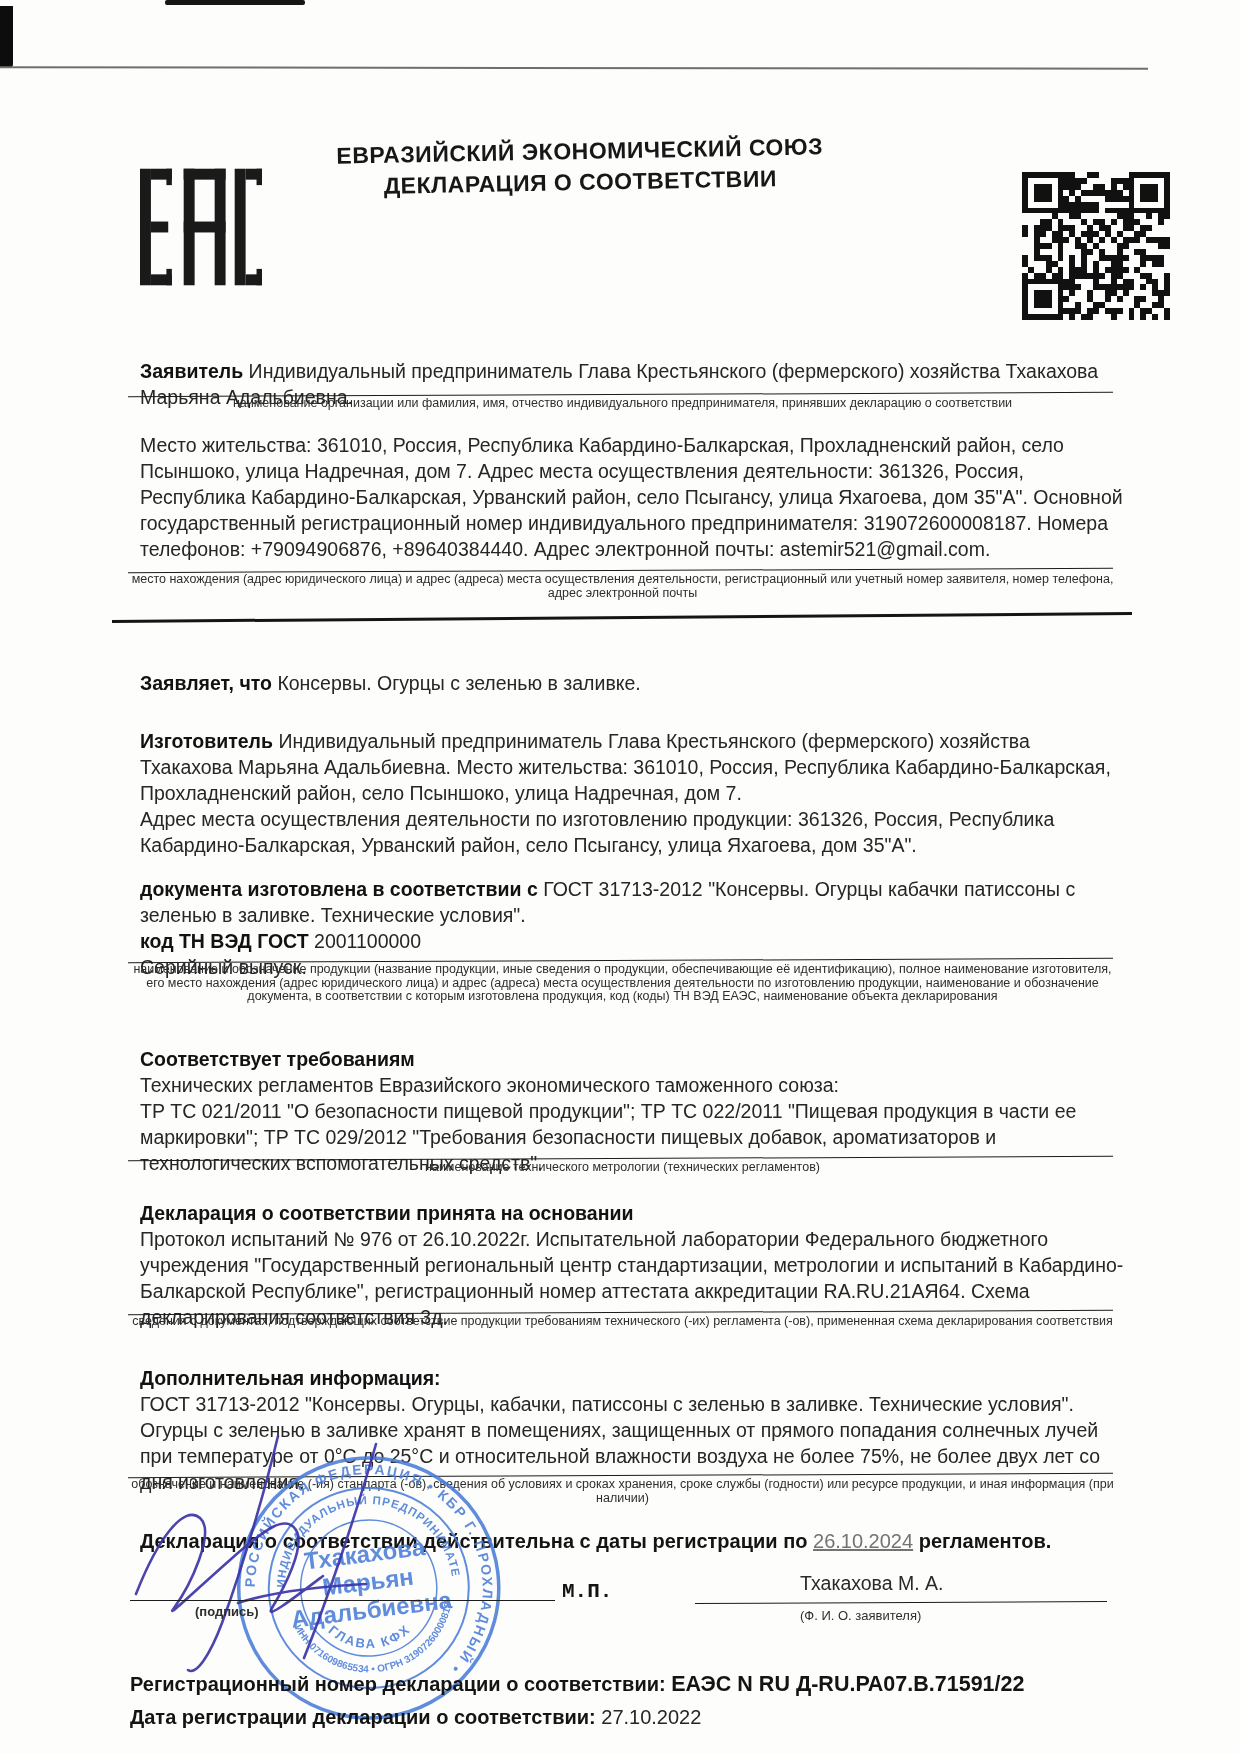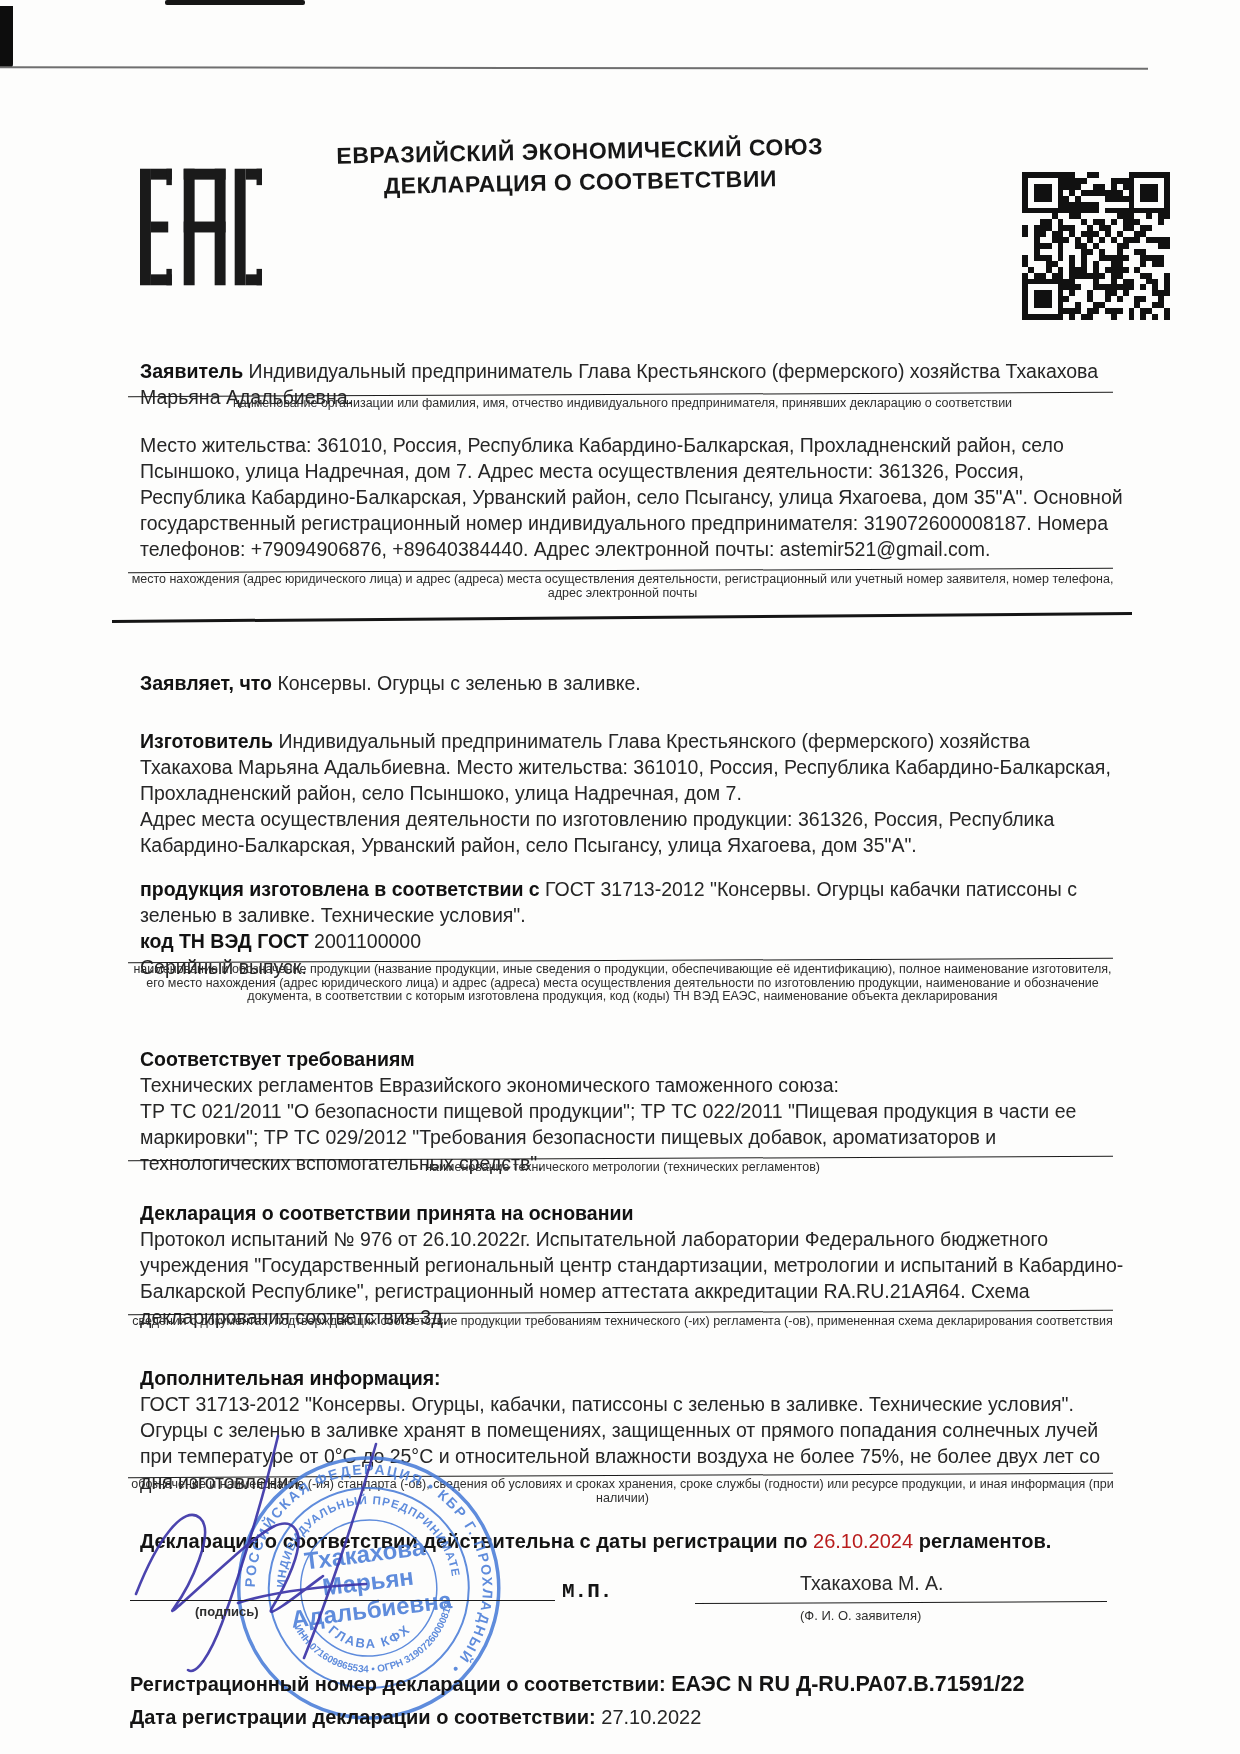--- a/index.html
+++ b/index.html
@@ -23,21 +23,21 @@
   .bigrule{left:112px;width:1020px;border-top:3px solid #151515;transform:rotate(-.45deg);}
   .cap{left:130px;width:985px;text-align:center;font-size:12.5px;line-height:13.5px;color:#2e2e2e;}
   .sigline{border-top:1.6px solid #1c1c1c;}
   .small{font-size:13px;color:#2e2e2e;}
   .mp{font-size:21px;font-weight:bold;color:#141414;}
   .name{font-size:19.5px;color:#2a2a2a;}
   .reg{left:130px;width:1080px;font-size:20px;font-weight:bold;color:#141414;}
   .reg .val{font-size:21.5px;}
   .reg .plain{font-weight:normal;color:#262626;}
   .validity{font-weight:bold;font-size:20px;color:#141414;}
-  .validity .plain{font-weight:normal;color:#b91c1c;}
+  .validity .plain{font-weight:normal;color:#737373;text-decoration:underline;}
   .stamp{left:233px;top:1452px;opacity:.88;transform:rotate(-7deg);}
   .sig-svg{left:118px;top:1418px;}
 </style>
 </head>
 <body>
 
 <div class="page">
 
   <div class="abs corner-mark"></div>
   <div class="abs top-smudge"></div>
@@ -334,21 +334,21 @@
   <div class="abs rule" style="top:570px"></div>
   <div class="abs cap" style="top:573px">место нахождения (адрес юридического лица) и адрес (адреса) места осуществления деятельности, регистрационный или учетный номер заявителя, номер телефона, адрес электронной почты</div>
 
   <div class="abs bigrule" style="top:616px"></div>
 
   <p class="abs para" style="top:650px"><b>Заявляет, что</b> <span>Консервы. Огурцы с зеленью в заливке.</span></p>
 
   <p class="abs para pre" style="top:708px"><b>Изготовитель</b> <span>Индивидуальный предприниматель Глава Крестьянского (фермерского) хозяйства Тхакахова Марьяна Адальбиевна. Место жительства: 361010, Россия, Республика Кабардино-Балкарская, Прохладненский район, село Псыншоко, улица Надречная, дом 7.
 Адрес места осуществления деятельности по изготовлению продукции: 361326, Россия, Республика Кабардино-Балкарская, Урванский район, село Псыгансу, улица Яхагоева, дом 35"А".</span></p>
 
-  <p class="abs para" style="top:856px"><b>продукция изготовлена в соответствии с</b> <span>ГОСТ 31713-2012 "Консервы. Огурцы кабачки патиссоны с зеленью в заливке. Технические условия".</span><br>
+  <p class="abs para" style="top:856px"><b>документа изготовлена в соответствии с</b> <span>ГОСТ 31713-2012 "Консервы. Огурцы кабачки патиссоны с зеленью в заливке. Технические условия".</span><br>
     <b>код ТН ВЭД ГОСТ</b> <span>2001100000</span><br>
     <span>Серийный выпуск.</span></p>
   <div class="abs rule" style="top:960px"></div>
   <div class="abs cap" style="top:963px">наименование и обозначение продукции (название продукции, иные сведения о продукции, обеспечивающие её идентификацию), полное наименование изготовителя, его место нахождения (адрес юридического лица) и адрес (адреса) места осуществления деятельности по изготовлению продукции, наименование и обозначение документа, в соответствии с которым изготовлена продукция, код (коды) ТН ВЭД ЕАЭС, наименование объекта декларирования</div>
 
   <p class="abs para pre" style="top:1026px"><b>Соответствует требованиям</b>
 <span>Технических регламентов Евразийского экономического таможенного союза:
 ТР ТС 021/2011 "О безопасности пищевой продукции"; ТР ТС 022/2011 "Пищевая продукция в части ее маркировки"; ТР ТС 029/2012 "Требования безопасности пищевых добавок, ароматизаторов и технологических вспомогательных средств".</span></p>
   <div class="abs rule" style="top:1158px"></div>
   <div class="abs cap" style="top:1161px">наименование технического метрологии (технических регламентов)</div>

